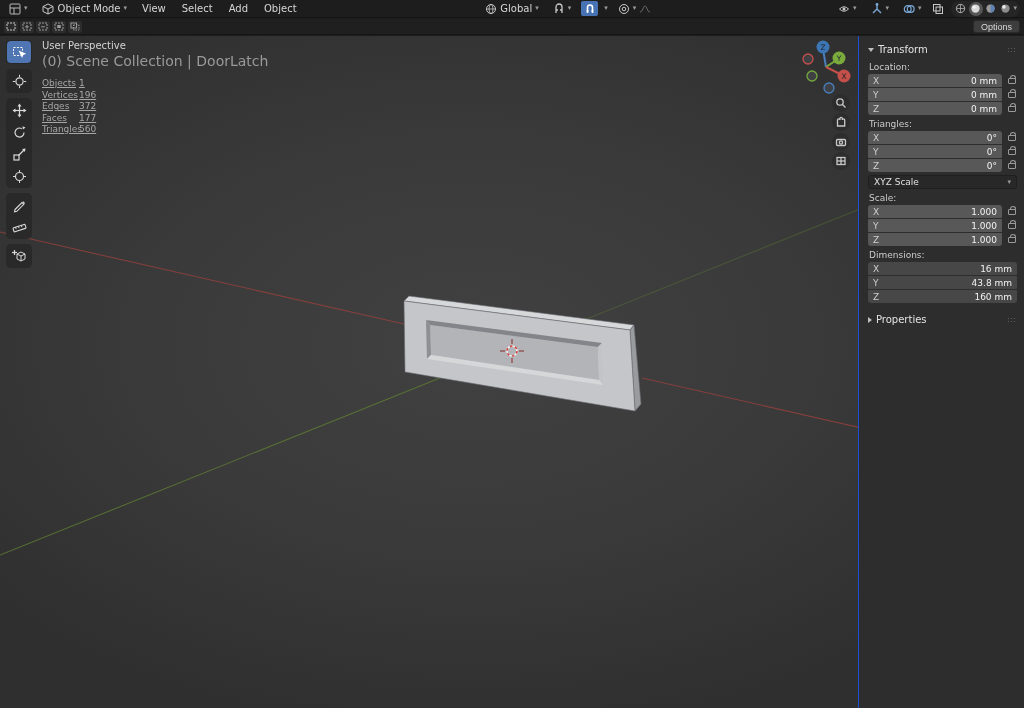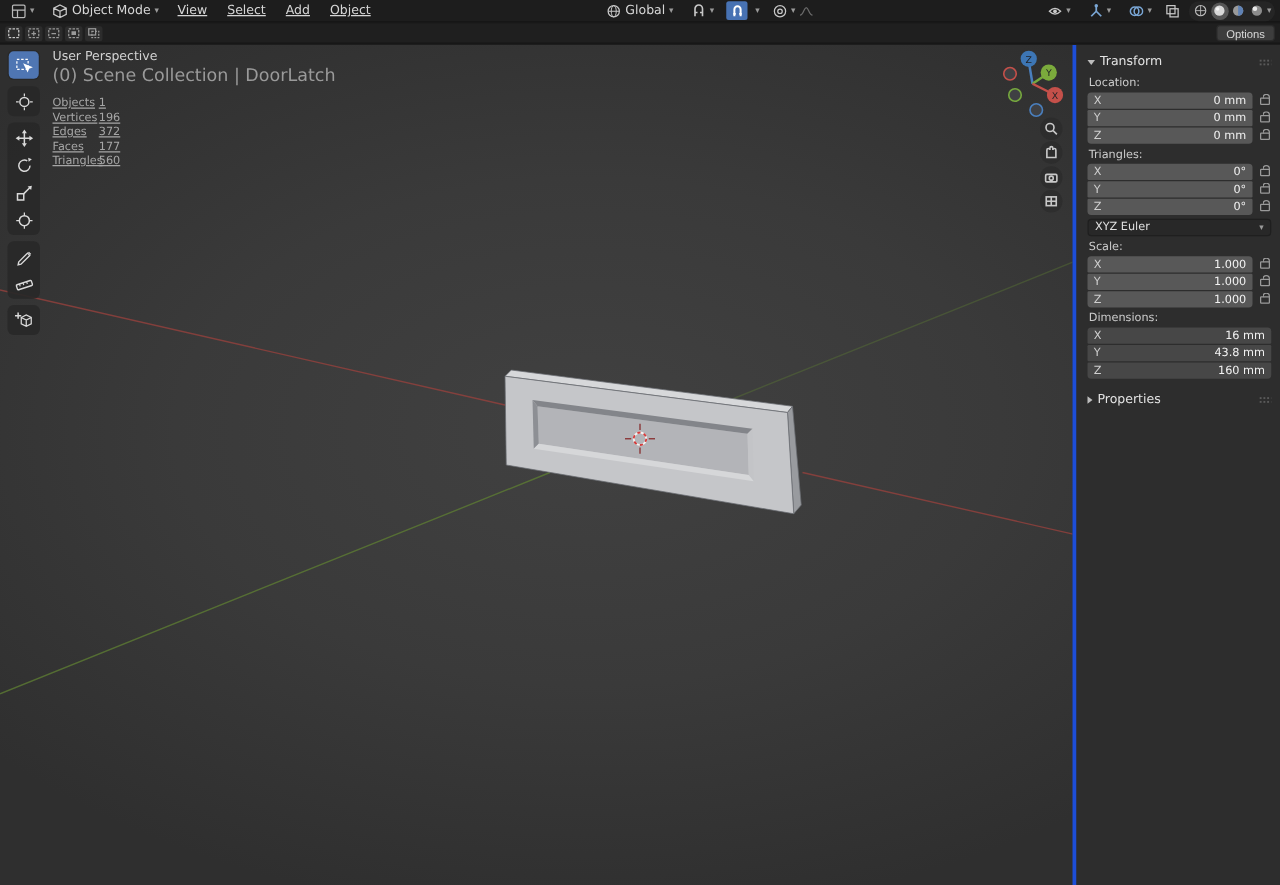--- a/index.html
+++ b/index.html
@@ -5,21 +5,21 @@
   * { margin:0; padding:0; box-sizing:border-box; }
   html,body { width:1024px; height:708px; overflow:hidden; background:#1d1d1d;
     font-family:"DejaVu Sans", sans-serif; font-size:10px; color:#d2d2d2; }
   .stage { position:relative; width:1024px; height:708px; }
 
   
   .topbar { position:absolute; top:0; left:0; right:0; height:18px; background:#1d1d1d;
     border-bottom:1px solid #141414; display:flex; align-items:center; padding:0 4px; gap:6px; z-index:30; }
   .toolbar2 { position:absolute; top:19px; left:0; right:0; height:16px; background:#1f1f1f;
     border-bottom:1px solid #161616; display:flex; align-items:center; padding:0 4px; z-index:30; }
-  .menu-item { padding:0 5px; color:#d6d6d6; cursor:default;text-decoration:underline; }
+  .menu-item { padding:0 5px; color:#d6d6d6; cursor:default; }
   .tb-btn { display:flex; align-items:center; gap:3px; padding:1px 4px; border-radius:3px; color:#d6d6d6; }
   .caret { font-size:7px; color:#9a9a9a; line-height:1; }
   .spacer { flex:1; }
   .icon12 { width:13px; height:13px; display:inline-flex; align-items:center; justify-content:center; }
   .icon12 svg { display:block; }
   .active-blue { background:#4772b3; border-radius:2px; }
   .shade-group { display:flex; align-items:center; gap:1px; background:#252525; border-radius:8px; padding:1px 3px; }
   .shade-btn { width:14px; height:14px; border-radius:7px; display:flex; align-items:center; justify-content:center; }
   .shade-btn.active { background:#565656; }
   .options-btn { margin-left:auto; background:#3d3d3d; border:1px solid #2a2a2a; border-radius:3px;
@@ -42,21 +42,21 @@
 
   
   .toolshelf { position:absolute; left:6px; top:40px; z-index:10; display:flex; flex-direction:column; gap:5px; }
   .tgroup { background:rgba(40,40,40,.92); border-radius:5px; display:flex; flex-direction:column; padding:1px; }
   .tbtn { width:24px; height:22px; border-radius:4px; display:flex; align-items:center; justify-content:center; }
   .tbtn.active { background:#4f76b3; }
   .tbtn svg { display:block; }
 
   
   .npanel { position:absolute; top:36px; right:0; bottom:0; width:166px; background:#2d2d2d;
-    border-left:3px solid #1d4ed8; z-index:20; padding:5px 7px 0 9px; }
+    border-left:1px solid #1d4ed8; z-index:20; padding:5px 7px 0 9px; }
   .panel-head { display:flex; align-items:center; height:17px; gap:4px; color:#e3e3e3; font-size:10px; }
   .chev-down { width:0; height:0; border-left:3.5px solid transparent; border-right:3.5px solid transparent; border-top:4.5px solid #bdbdbd; }
   .chev-right { width:0; height:0; border-top:3.5px solid transparent; border-bottom:3.5px solid transparent; border-left:4.5px solid #bdbdbd; }
   .grip { margin-left:auto; width:10px; height:6px;
     background-image:radial-gradient(#5a5a5a 0.8px, transparent 0.9px); background-size:3px 3px; }
   .sec-label { font-size:9px; color:#cccccc; margin:4px 0 2px 1px; }
   .fgroup { display:flex; flex-direction:column; gap:1px; }
   .frow { display:flex; align-items:center; }
   .field { flex:1; height:13px; background:#585858; display:flex; align-items:center;
     justify-content:space-between; padding:0 5px; font-size:9px; border-radius:1px; }
@@ -504,21 +504,21 @@
           <span class="axis">Z</span>
           <span class="val">0°</span>
         </div>
         <span class="lockwrap">
             <span class="lock"></span>
           </span>
       </div>
     </div>
 
     <div class="dropdown">
-      <span>XYZ Euler</span>
+      <span>XYZ Scale</span>
       <span class="caret">▾</span>
     </div>
 
     <div class="sec-label">Scale:</div>
     <div class="fgroup">
       <div class="frow">
         <div class="field">
           <span class="axis">X</span>
           <span class="val">1.000</span>
         </div>

